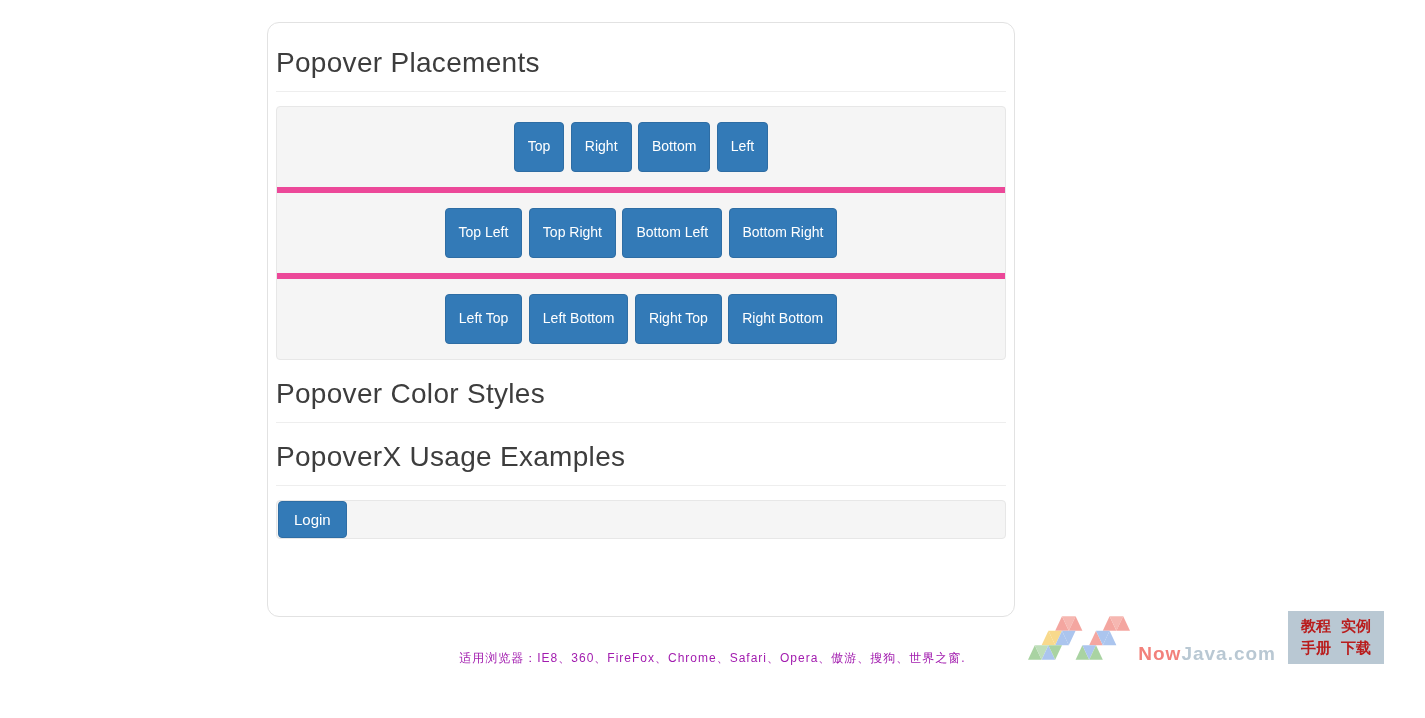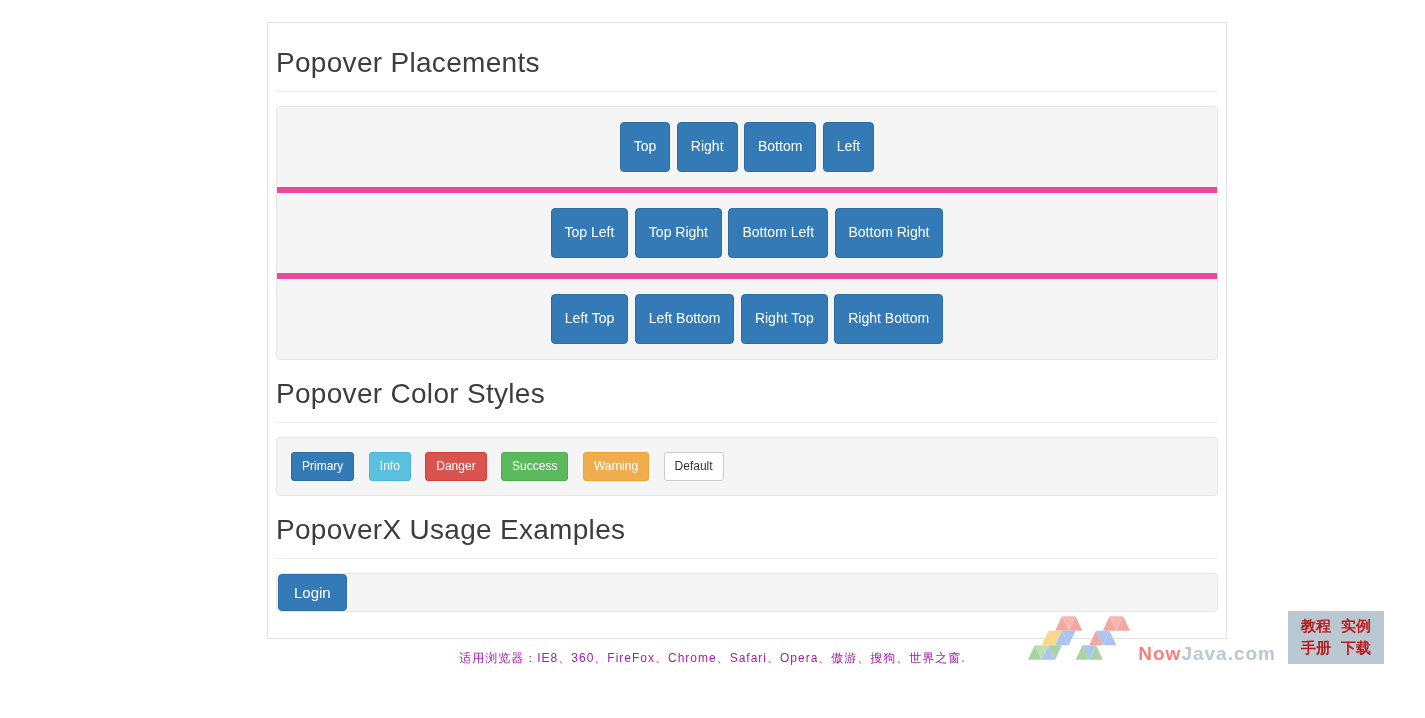--- a/index.html
+++ b/index.html
@@ -9,24 +9,24 @@
     background: #ffffff;
     font-family: "Liberation Sans", sans-serif;
     position: relative;
     overflow: hidden;
   }
 
   
   .main-panel {
     position: absolute;
     left: 267px; top: 22px;
-    width: 960px; min-height: 595px;
+    width: 748px; min-height: 595px;
     background: #fff;
     border: 1px solid #e2e2e2;
-    border-radius: 0;
+    border-radius: 12px;
     padding: 6px 8px 14px 8px;
   }
 
   .section-title {
     font-size: 28px;
     font-weight: 400;
     color: #3d3d3d;
     margin: 18px 0 12px 0;
     letter-spacing: 0.3px;
   }
@@ -153,28 +153,20 @@
       <button class="btn">Left Top</button>
       <button class="btn">Left Bottom</button>
       <button class="btn">Right Top</button>
       <button class="btn">Right Bottom</button>
     </div>
   </div>
 
   <h1 class="section-title">Popover Color Styles</h1>
   <hr class="divider">
 
-  <div class="well well-colors">
-    <button class="btn btn-sm">Primary</button>
-    <button class="btn btn-sm btn-info">Info</button>
-    <button class="btn btn-sm btn-danger">Danger</button>
-    <button class="btn btn-sm btn-success">Success</button>
-    <button class="btn btn-sm btn-warning">Warning</button>
-    <button class="btn btn-sm btn-default">Default</button>
-  </div>
 
   <h1 class="section-title">PopoverX Usage Examples</h1>
   <hr class="divider">
 
   <div class="well well-usage">
     <button class="btn btn-login">Login</button>
   </div>
 
 </div>
 

